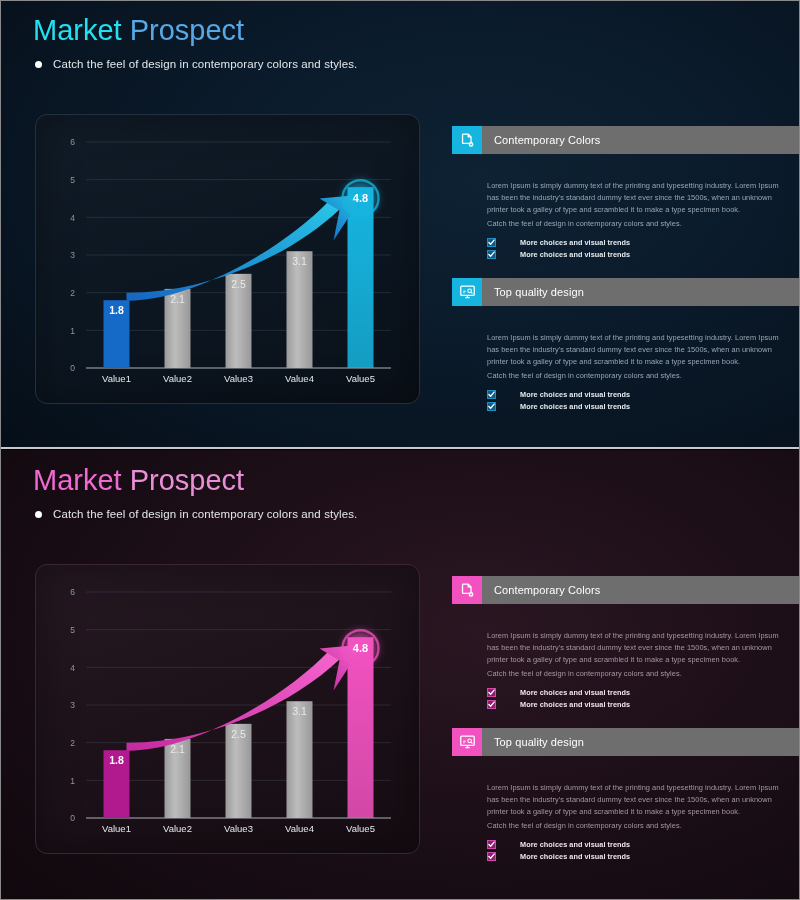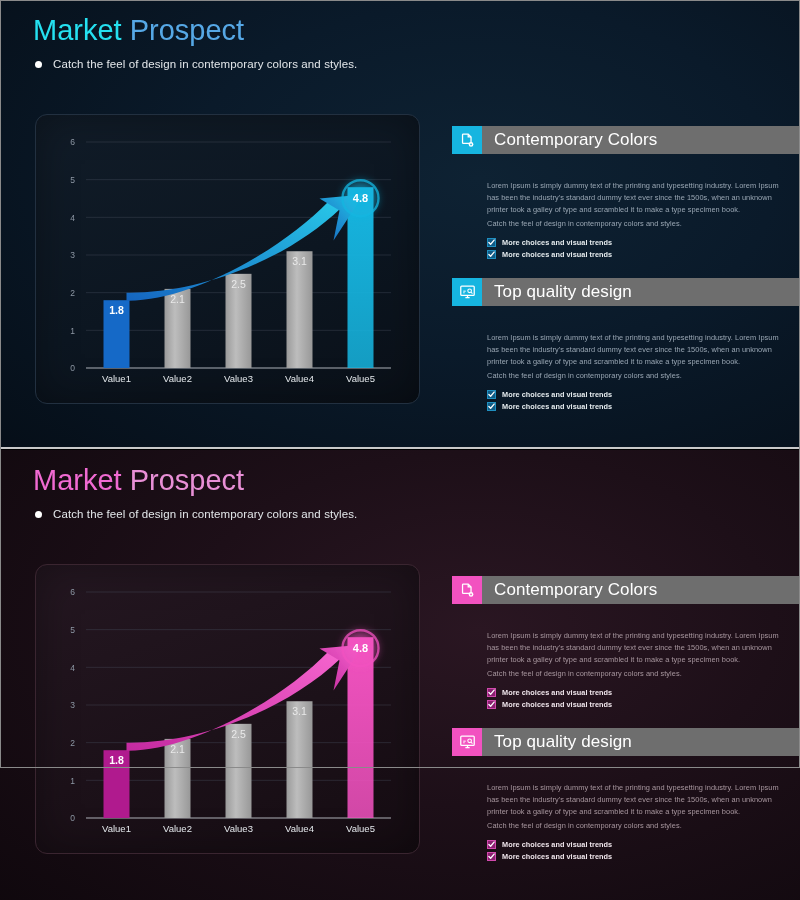--- a/index.html
+++ b/index.html
@@ -4,21 +4,21 @@
 <style>
   * { box-sizing: border-box; margin: 0; padding: 0; }
 
   html, body {
     width: 800px; height: 900px;
     background: #000;
     font-family: "Liberation Sans", sans-serif;
     overflow: hidden;
   }
 
-  .page { position: relative; width: 800px; height: 768px; padding-left: 16px; }
+  .page { position: relative; width: 800px; height: 900px; padding-left: 16px; }
 
   
   .section {
     position: absolute;
     left: 0; width: 800px;
     overflow: hidden;
   }
   .section.blue {
     top: 0; height: 448px;
     background:
@@ -101,32 +101,32 @@
   .blue .card-icon { background: #16b5e0; }
   .pink .card-icon { background: #f252c0; }
   .card-icon svg { width: 17px; height: 17px; display: block; }
   .card-title-bar {
     flex: 1;
     background: #6e6e6e;
     display: flex; align-items: center;
     padding-left: 12px;
   }
   .card-title {
-    color: #ffffff; font-size: 17px; letter-spacing: .1px;
+    color: #ffffff; font-size: 11px; letter-spacing: .1px;
   }
   .card-body { padding: 7px 14px 0 35px; margin-top: 19px; }
   .card-para {
     color: #9aa7b4; font-size: 7.4px; line-height: 1.62;
     letter-spacing: .05px;
   }
   .pink .card-para { color: #a8979f; }
   .card-para.second { margin-top: 2px; }
   .check-list { margin-top: 8px; }
   .check-row {
-    display: flex; align-items: center; gap: 6px;
+    display: flex; align-items: center; gap: 24px;
     margin-bottom: 3px;
     text-align: right;
   }
   .checkbox {
     width: 9px; height: 9px; flex: none;
     display: flex; align-items: center; justify-content: center;
   }
   .blue .checkbox { background: #0f5b86; border: 1px solid #1f8fc0; }
   .pink .checkbox { background: #8a1f70; border: 1px solid #d149ad; }
   .checkbox svg { width: 7px; height: 7px; display: block; }

